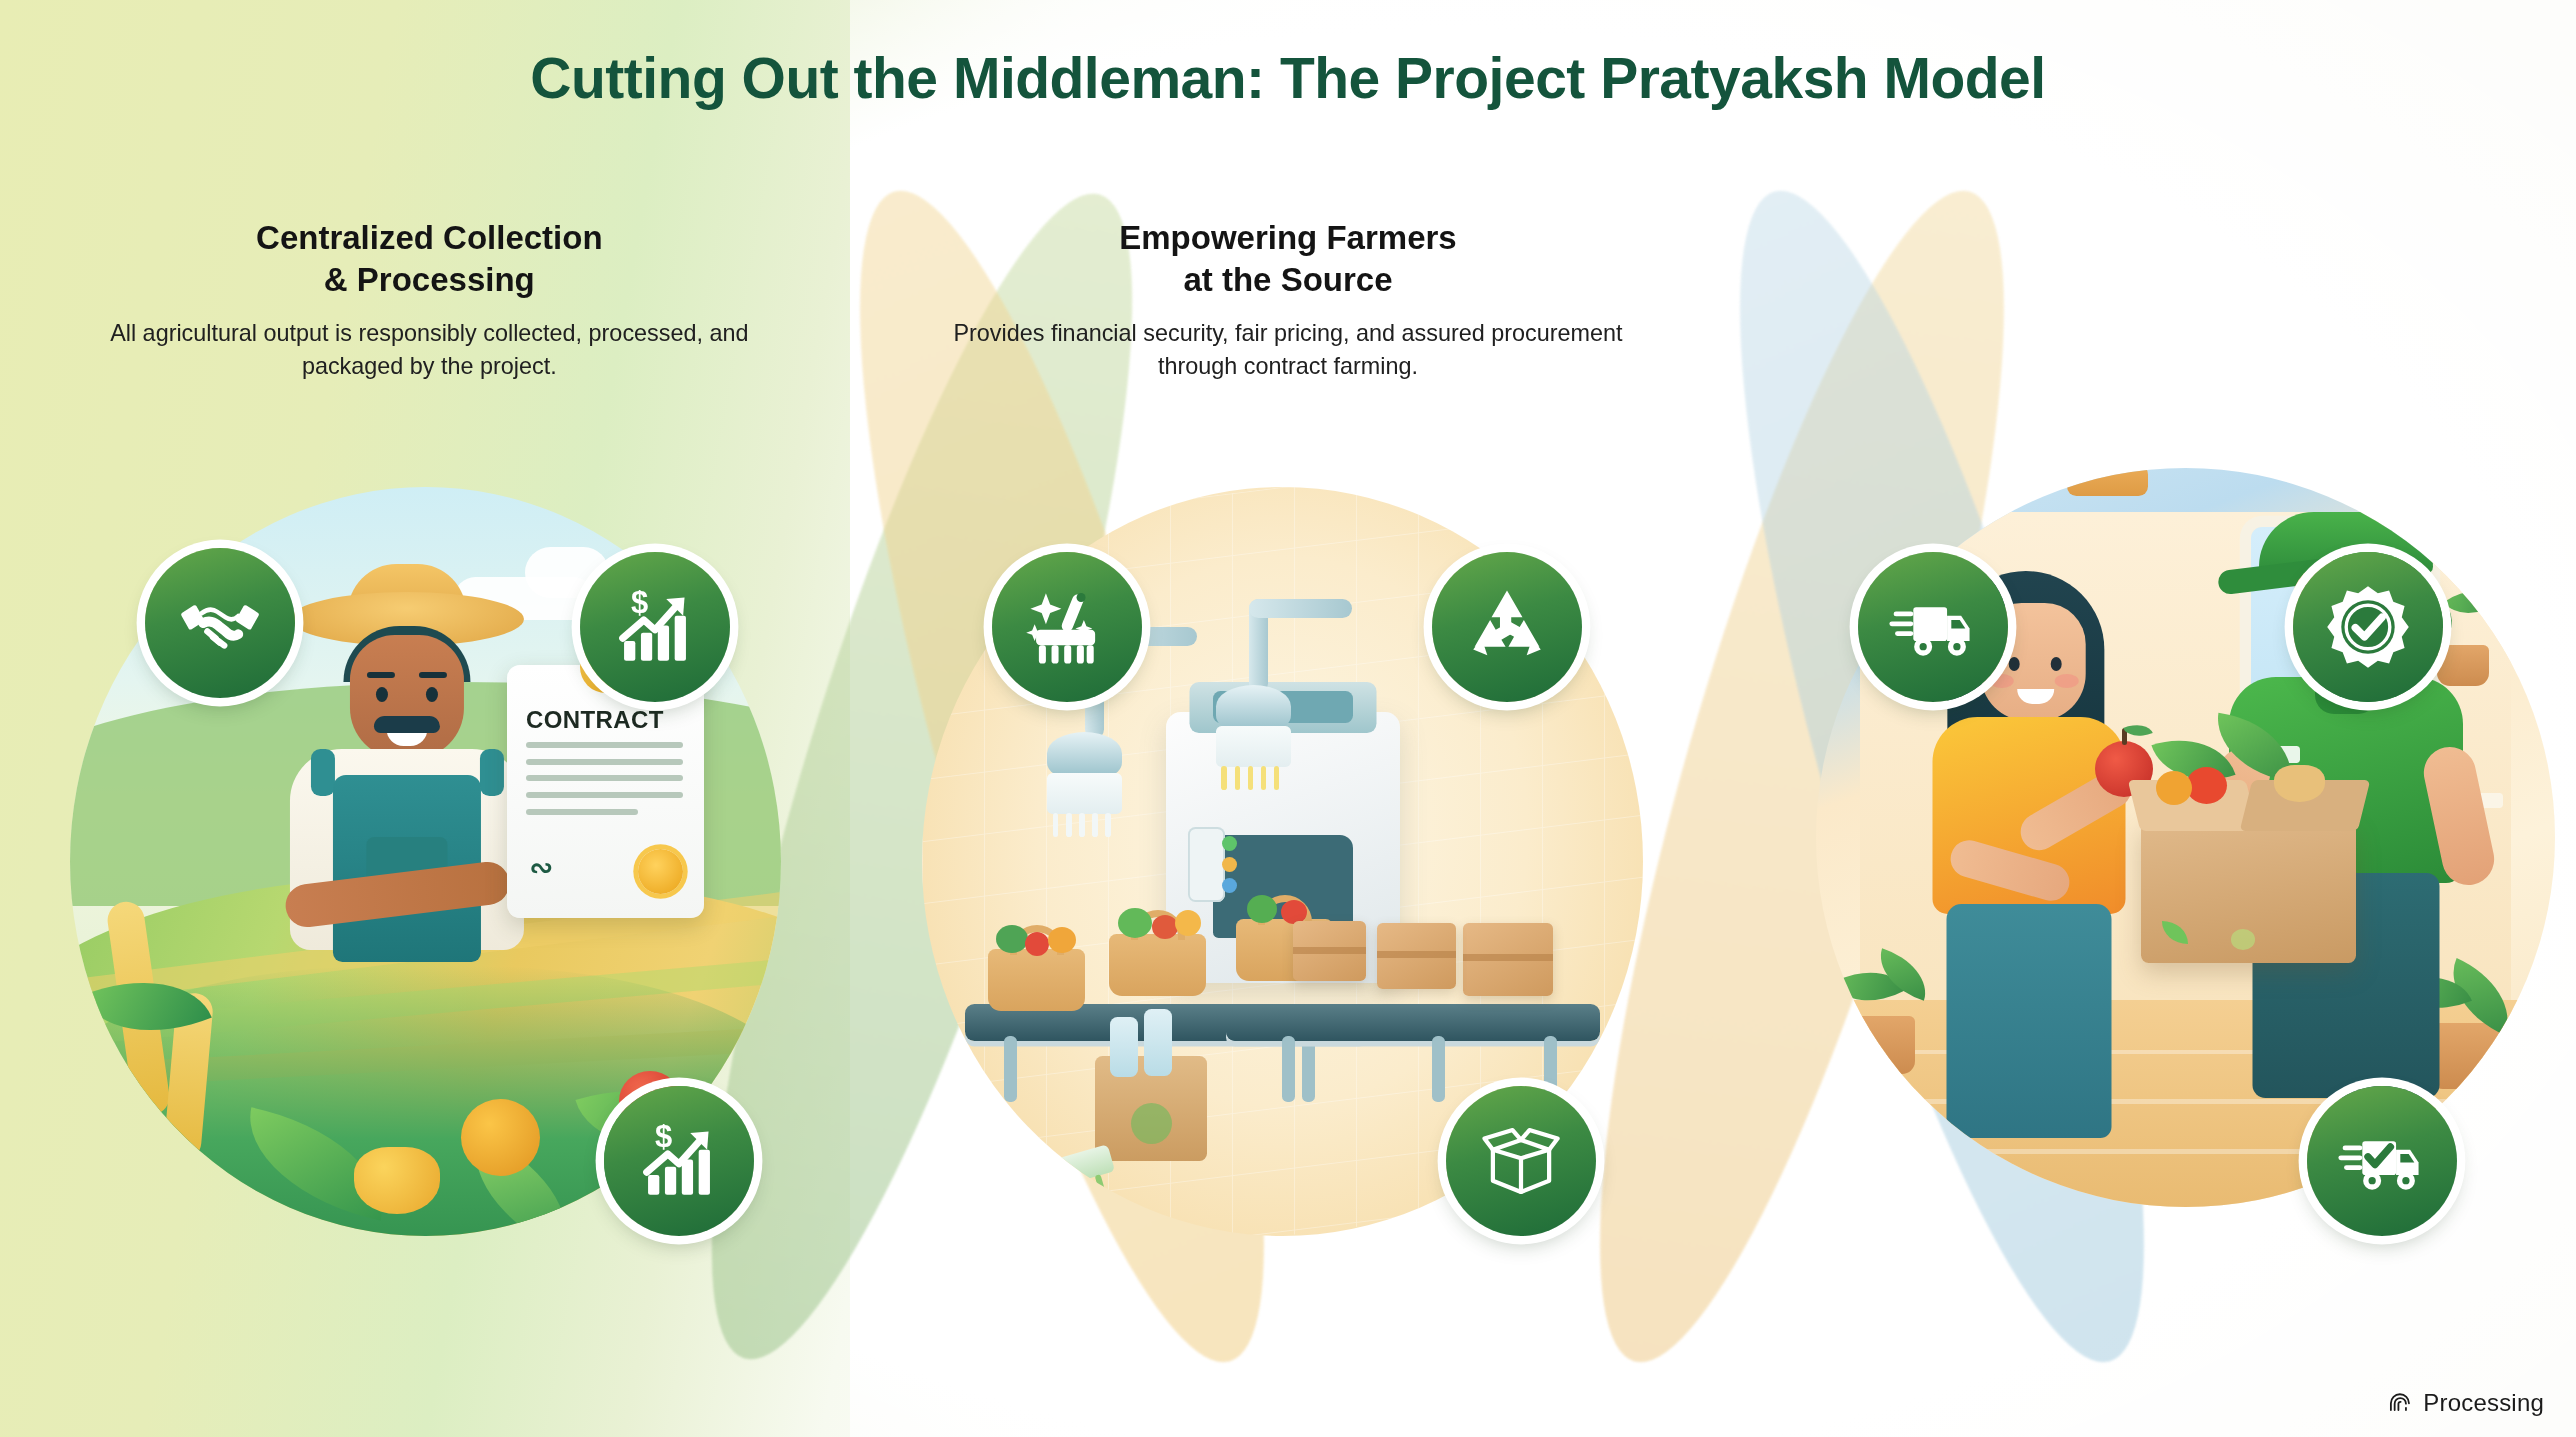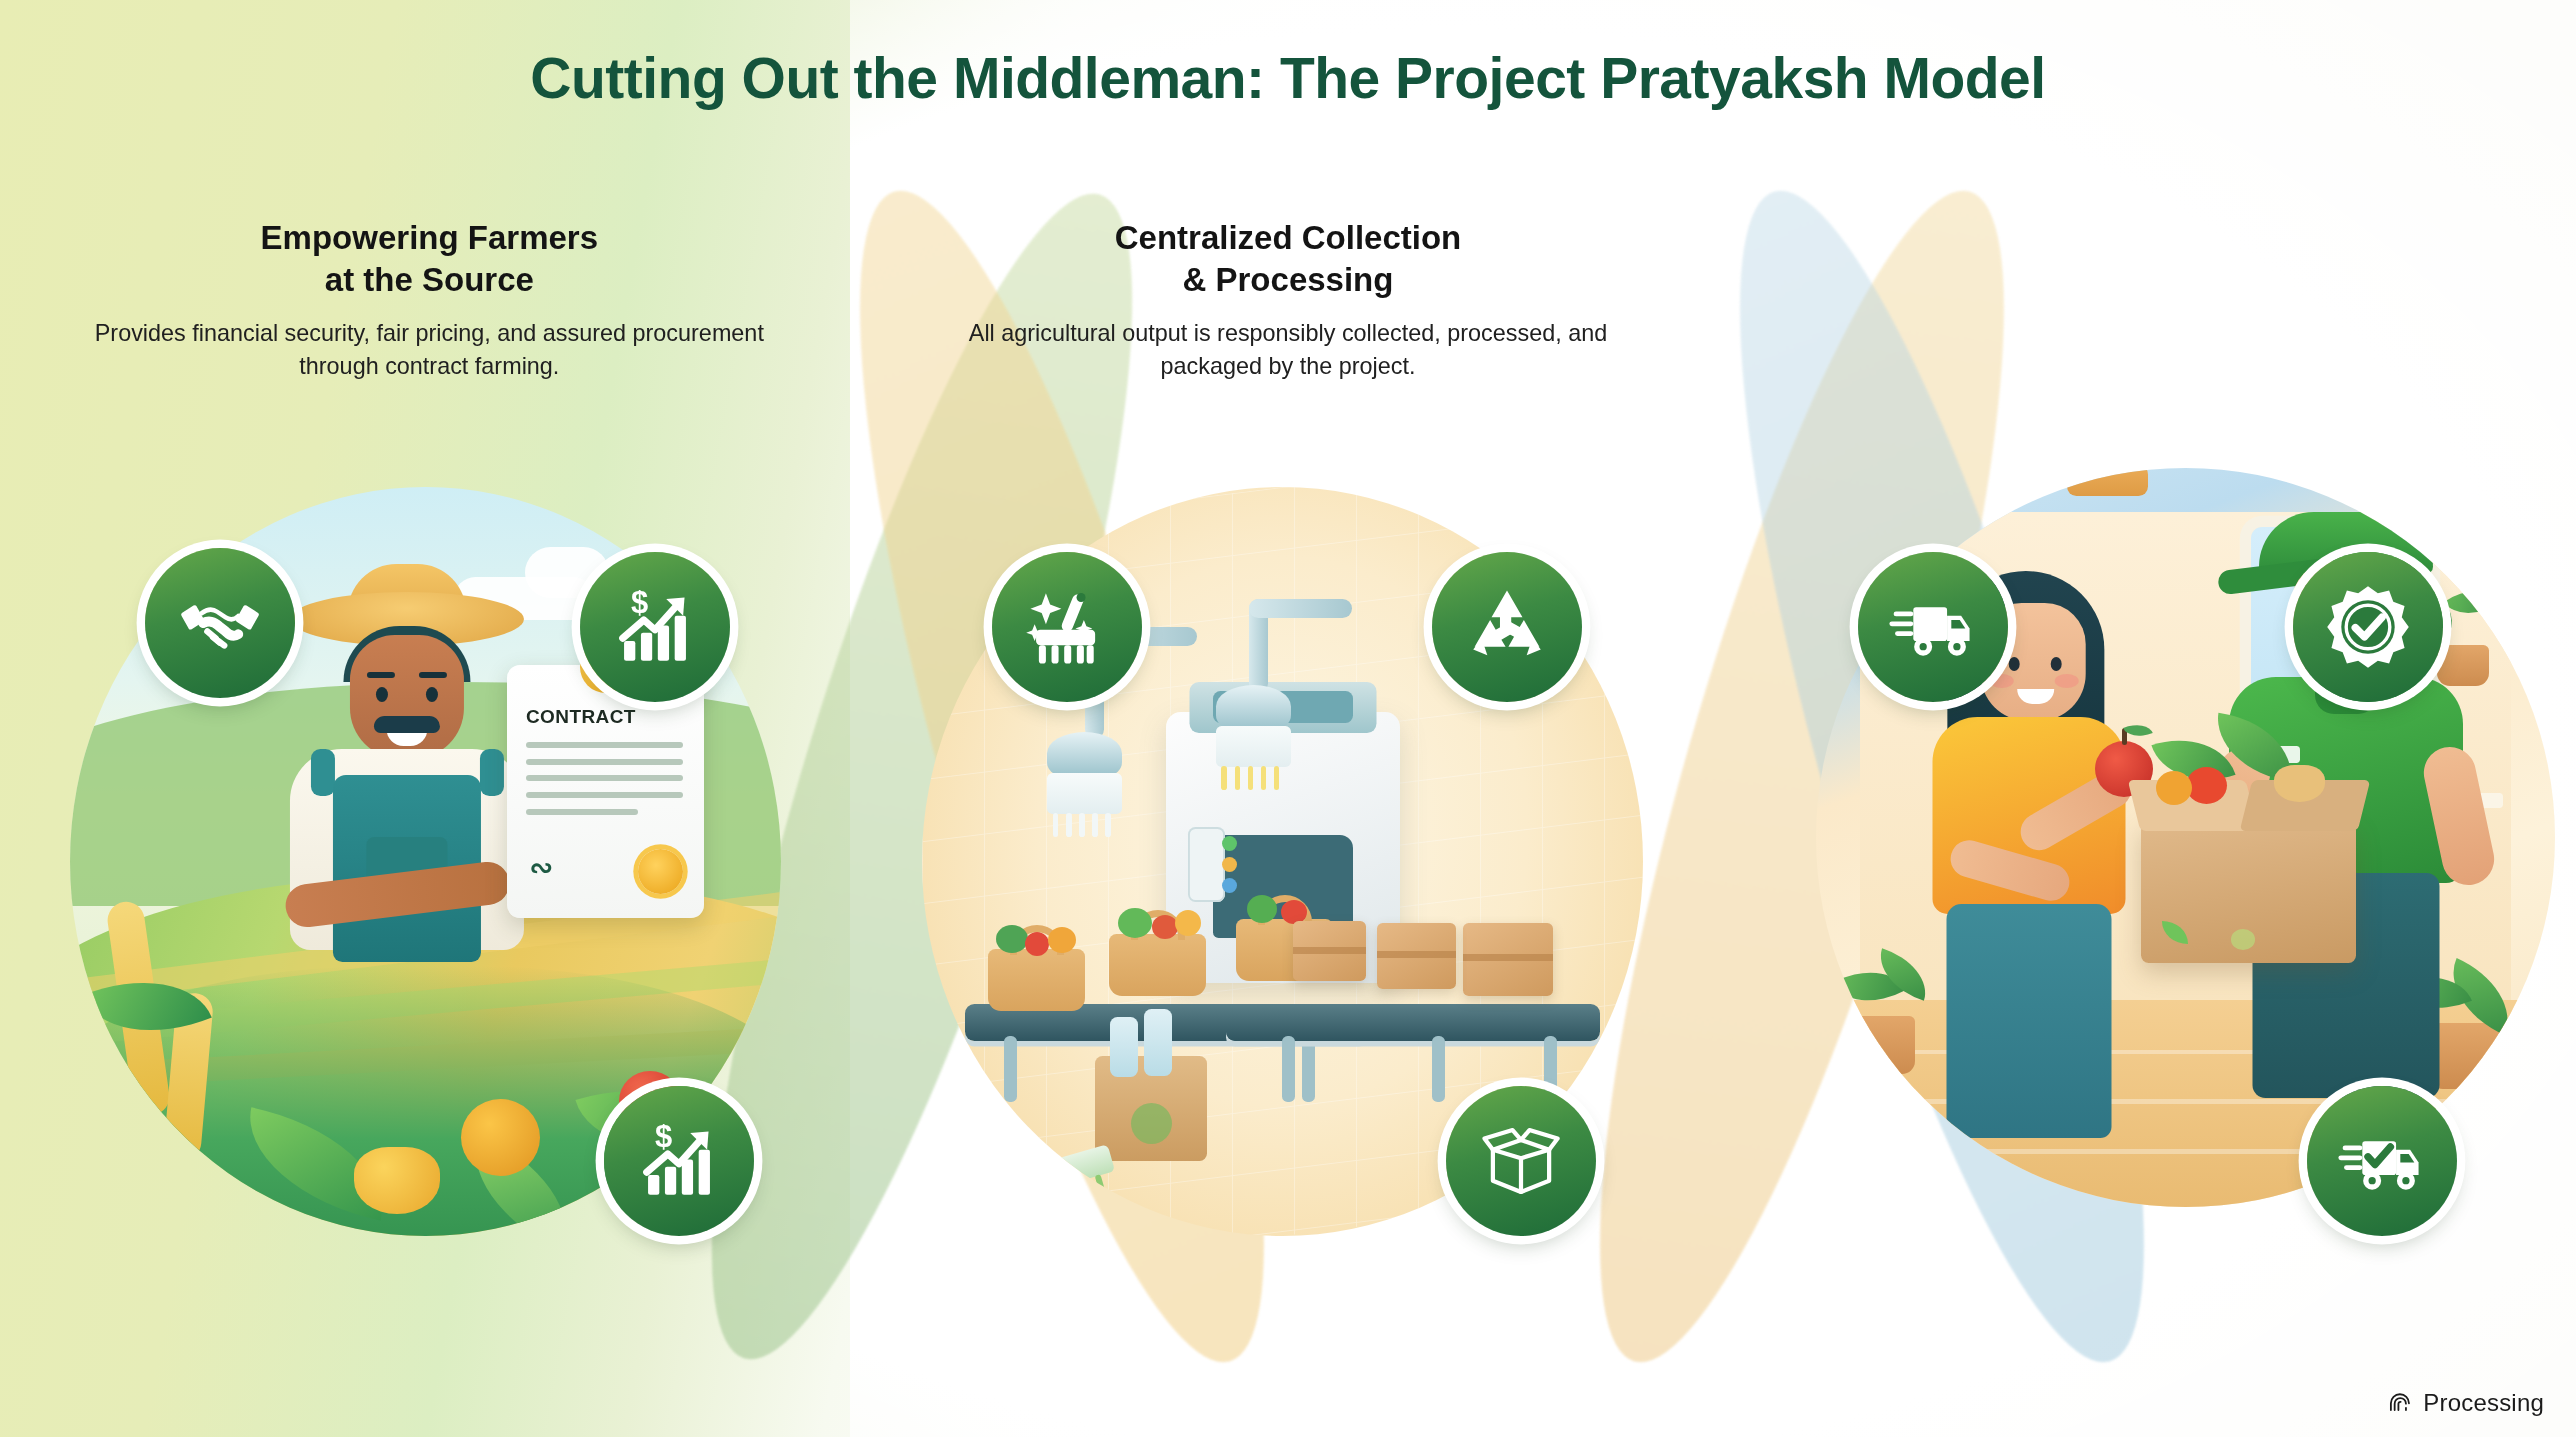--- a/index.html
+++ b/index.html
@@ -194,21 +194,21 @@
     transform:translateX(-50%); background:#27807f; border-radius:7.5px; }
   .f-arm{ position:absolute; top:281px; left:32px; width:225px; height:43px;
     background:linear-gradient(90deg,#c87e51,#b8713f); border-radius:28px;
     transform:rotate(-7deg);}
   
   .contract{ position:absolute; right:77px; top:178px; width:197px; height:253px;
     background:linear-gradient(180deg,#ffffff,#f4f6f4);
     border-radius:13px 24px 13px 13px;
     box-shadow:0 7.5px 22.5px rgba(60,70,40,.20);}
   .ct-title{ position:absolute; left:19px; top:41px;
-    font-size:19px; font-weight:bold; color:#1d2a22; letter-spacing:0.4px;text-align:center;}
+    font-size:24px; font-weight:bold; color:#1d2a22; letter-spacing:0.4px;text-align:center;}
   .ct-line{ position:absolute; left:19px; height:5.6px; border-radius:3.7px; background:#b7c8bb;}
   .ct-coin{ position:absolute; left:50%; top:-24px; width:52px; height:52px;
     transform:translateX(-50%);
     background:radial-gradient(circle at 38% 34%,#ffd764,#eda518);
     border-radius:50%;
     display:flex; align-items:center; justify-content:center;
     color:#fff; font-size:30px; font-weight:bold; line-height:1;}
   .ct-rays{ position:absolute; left:50%; top:-56px; width:187px; height:103px;
     transform:translateX(-50%);}
   .ct-ray{ position:absolute; left:50%; bottom:13px; width:5.6px; height:32px;
@@ -397,34 +397,34 @@
   <div class="swoosh swoosh-d"></div>
   <div class="ribbon ribbon-1"></div>
   <div class="ribbon ribbon-2"></div>
   <div class="ribbon ribbon-3"></div>
   <div class="ribbon ribbon-4"></div>
 
   <div class="title">Cutting Out the Middleman: The Project Pratyaksh Model</div>
 
   <div class="cols">
 
+    <div class="col col-2">
+      <div class="col-head">
+        <div>Centralized Collection</div>
+        <div>&amp; Processing</div>
+      </div>
+      <div class="col-body">All agricultural output is responsibly collected, processed, and packaged by the project.</div>
+    </div>
+
     <div class="col col-1">
       <div class="col-head">
         <div>Empowering Farmers</div>
         <div>at the Source</div>
       </div>
       <div class="col-body">Provides financial security, fair pricing, and assured procurement through contract farming.</div>
-    </div>
-
-    <div class="col col-2">
-      <div class="col-head">
-        <div>Centralized Collection</div>
-        <div>&amp; Processing</div>
-      </div>
-      <div class="col-body">All agricultural output is responsibly collected, processed, and packaged by the project.</div>
     </div>
 
 
   </div>
 
   <div class="scenes">
 
     <div class="scene scene-1">
       <div class="s1-sky"></div>
       <div class="s1-cloud" style="left:54%;top:12%;width:140px;height:43px;"></div>

